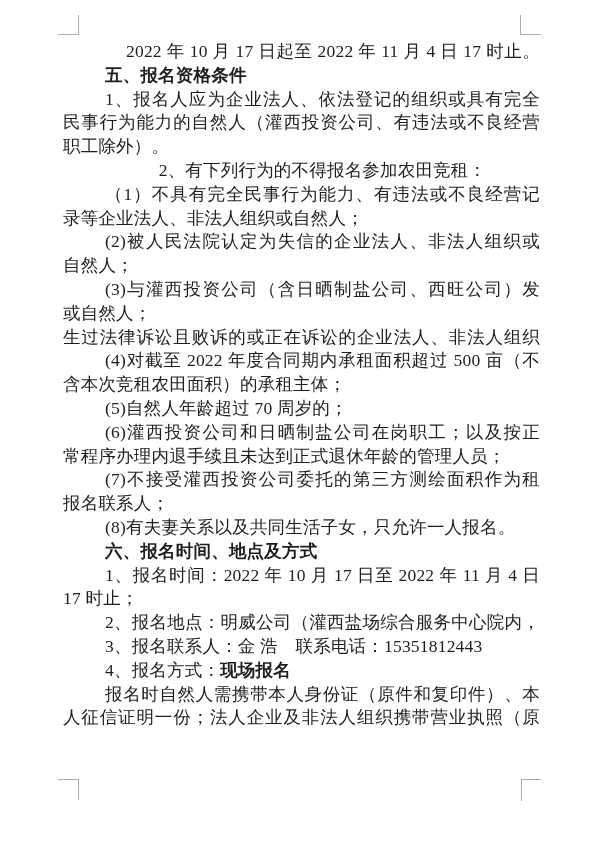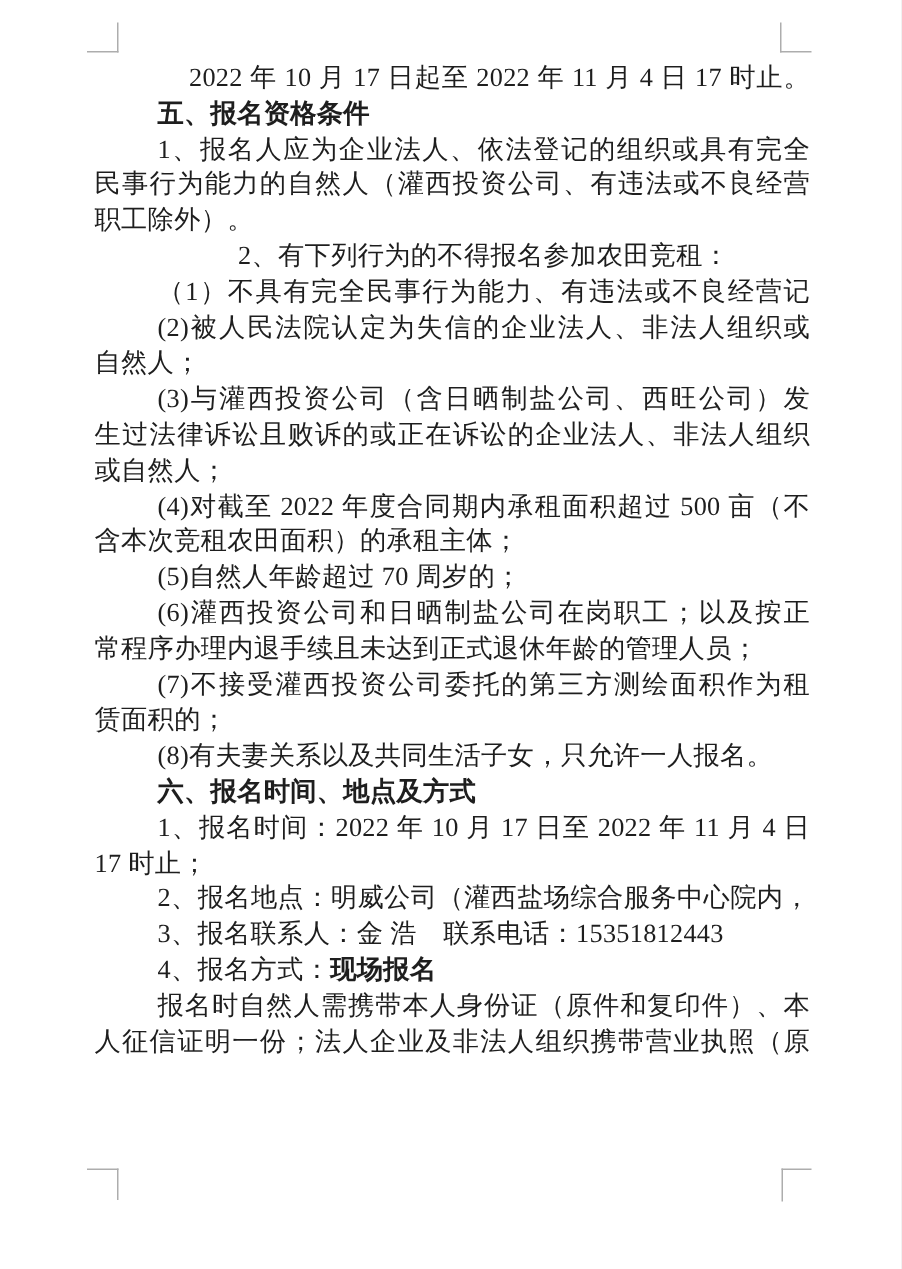--- a/index.html
+++ b/index.html
@@ -54,32 +54,33 @@
   <div class="crop bl"></div>
   <div class="crop br"></div>
   <div class="textblock">
       <div class="line stretch" style="text-indent: 63px;"><span>2022 年 10 月 17 日起至 2022 年 11 月 4 日 17 时止。</span></div>
       <div class="line heading" style="text-indent: 42px;"><span>五、报名资格条件</span></div>
       <div class="line stretch" style="text-indent: 42px;"><span>1、报名人应为企业法人、依法登记的组织或具有完全</span></div>
       <div class="line stretch" style="text-indent: 0px;"><span>民事行为能力的自然人（灌西投资公司、有违法或不良经营记</span></div>
       <div class="line" style="text-indent: 0px;"><span>职工除外）。</span></div>
       <div class="line" style="text-indent: 42px; text-align: center;"><span>2、有下列行为的不得报名参加农田竞租：</span></div>
       <div class="line stretch" style="text-indent: 42px;"><span>（1）不具有完全民事行为能力、有违法或不良经营记</span></div>
+      <div class="line" style="text-indent: 0px;"><span>录等企业法人、非法人组织或自然人；</span></div>
       <div class="line stretch" style="text-indent: 42px;"><span>(2)被人民法院认定为失信的企业法人、非法人组织或</span></div>
       <div class="line" style="text-indent: 0px; font-family: Liberation Serif, serif;"><span>自然人；</span></div>
       <div class="line stretch" style="text-indent: 42px;"><span>(3)与灌西投资公司（含日晒制盐公司、西旺公司）发</span></div>
+      <div class="line" style="text-indent: 0px;"><span>或自然人；</span></div>
       <div class="line stretch" style="text-indent: 0px;"><span>生过法律诉讼且败诉的或正在诉讼的企业法人、非法人组织</span></div>
-      <div class="line" style="text-indent: 0px;"><span>或自然人；</span></div>
       <div class="line stretch" style="text-indent: 42px;"><span>(4)对截至 2022 年度合同期内承租面积超过 500 亩（不</span></div>
       <div class="line" style="text-indent: 0px;"><span>含本次竞租农田面积）的承租主体；</span></div>
       <div class="line" style="text-indent: 42px;"><span>(5)自然人年龄超过 70 周岁的；</span></div>
       <div class="line stretch" style="text-indent: 42px;"><span>(6)灌西投资公司和日晒制盐公司在岗职工；以及按正</span></div>
       <div class="line" style="text-indent: 0px;"><span>常程序办理内退手续且未达到正式退休年龄的管理人员；</span></div>
       <div class="line stretch" style="text-indent: 42px;"><span>(7)不接受灌西投资公司委托的第三方测绘面积作为租</span></div>
-      <div class="line" style="text-indent: 0px;"><span>赁面积的；</span></div>
+      <div class="line" style="text-indent: 0px;"><span>报名联系人；</span></div>
       <div class="line" style="text-indent: 42px;"><span>(8)有夫妻关系以及共同生活子女，只允许一人报名。</span></div>
       <div class="line heading" style="text-indent: 42px;"><span>六、报名时间、地点及方式</span></div>
       <div class="line stretch" style="text-indent: 42px;"><span>1、报名时间：2022 年 10 月 17 日至 2022 年 11 月 4 日</span></div>
       <div class="line" style="text-indent: 0px;"><span>17 时止；</span></div>
       <div class="line stretch" style="text-indent: 42px;"><span>2、报名地点：明威公司（灌西盐场综合服务中心院内，</span></div>
       <div class="line" style="text-indent: 42px;"><span>3、报名联系人：金 浩　联系电话：15351812443</span></div>
       <div class="line" style="text-indent: 42px;"><span>4、报名方式：</span><span class="b">现场报名</span></div>
       <div class="line stretch" style="text-indent: 42px;"><span>报名时自然人需携带本人身份证（原件和复印件）、本</span></div>
       <div class="line stretch" style="text-indent: 0px;"><span>人征信证明一份；法人企业及非法人组织携带营业执照（原</span></div>
     </div>

